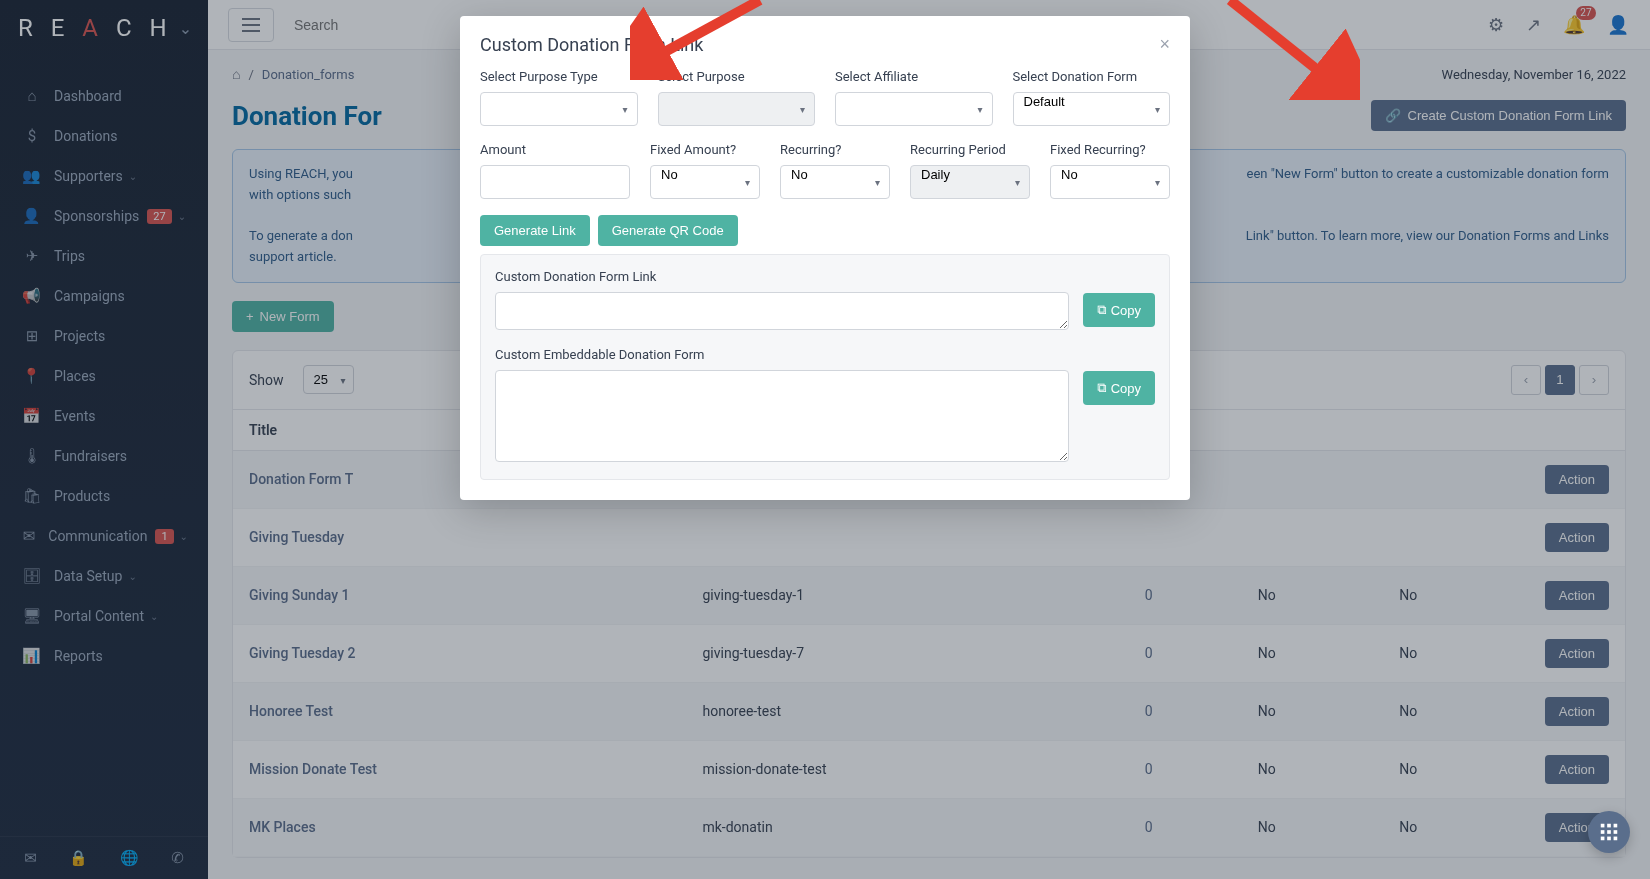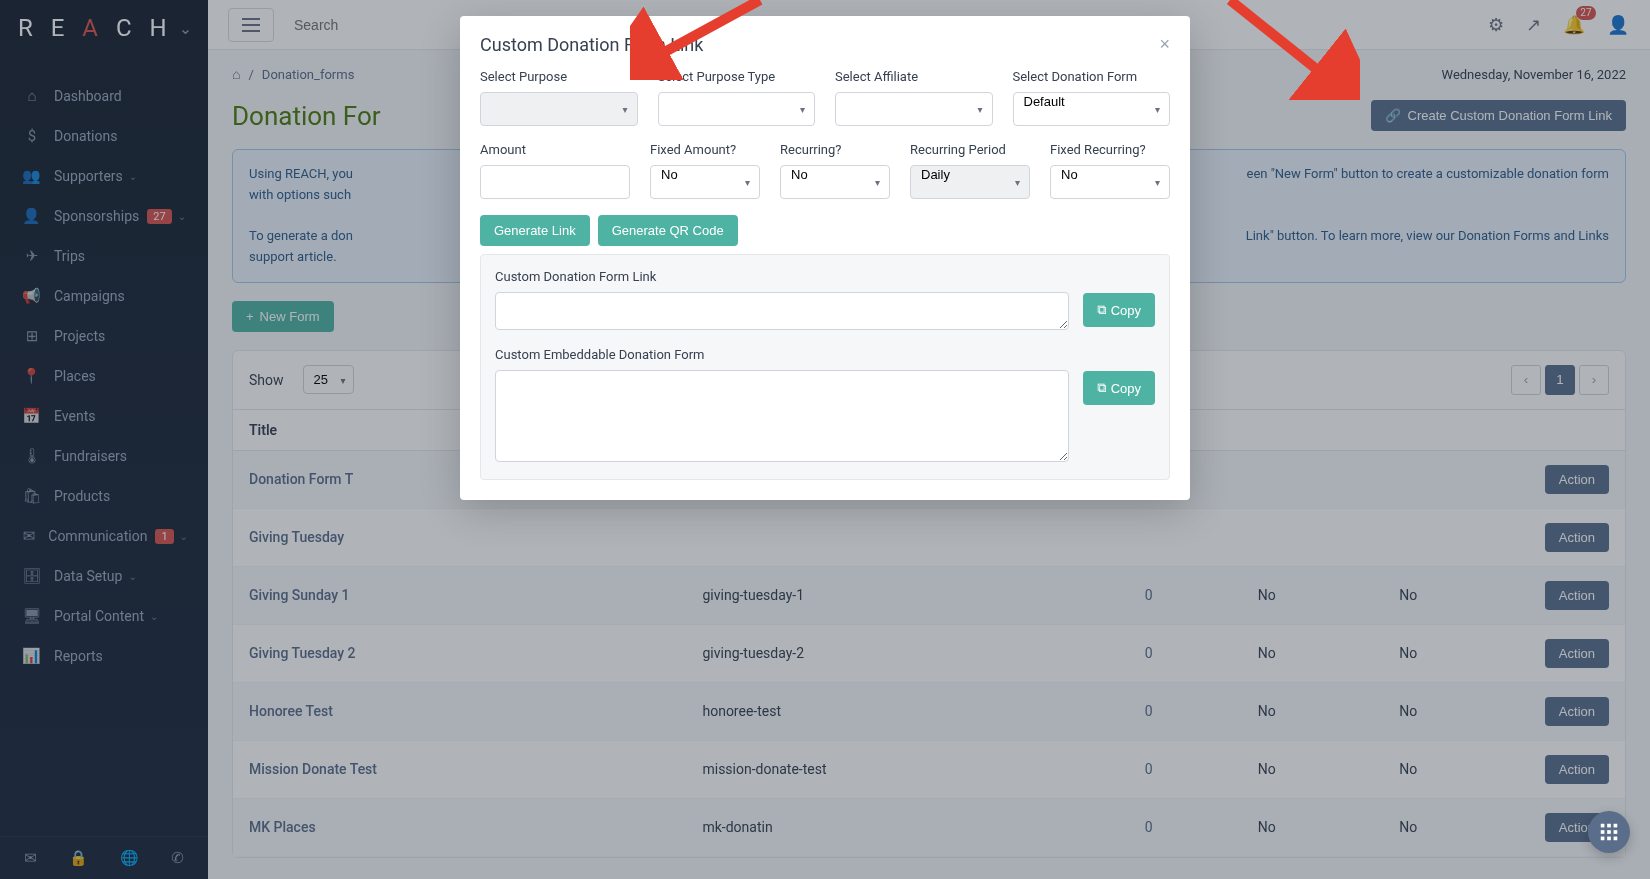--- a/index.html
+++ b/index.html
@@ -25,21 +25,21 @@
 .search-input { border: none; outline: none; font-size: 14px; color: #6b7280; flex: 1; }
 .topbar-icons { display: flex; align-items: center; gap: 22px; margin-left: auto; }
 .topbar-icons .ti { color: #6b7280; font-size: 18px; position: relative; cursor: pointer; }
 .ti .badge { position: absolute; top: -8px; right: -10px; background: #d9534f; color: #fff; font-size: 10px; padding: 0 4px; border-radius: 8px; line-height: 14px; }
 .content { flex: 1; padding: 16px 24px; overflow: hidden; }
 .breadcrumb { display: flex; align-items: center; gap: 8px; color: #6b7280; font-size: 13px; }
 .breadcrumb a { color: #5a6c8a; text-decoration: none; }
 .breadcrumb .home { font-size: 14px; }
 .date { margin-left: auto; font-size: 13px; color: #374151; }
 .page-header { display: flex; align-items: center; margin-top: 18px; }
-.page-title { font-size: 26px; font-weight: 400; color: #4d7c0f; }
+.page-title { font-size: 26px; font-weight: 700; color: #0369a1; }
 .btn { border: none; border-radius: 4px; padding: 8px 14px; font-size: 13px; cursor: pointer; color: #fff; display: inline-flex; align-items: center; gap: 6px; }
 .btn-blue { background: #5a6e8c; }
 .btn-green { background: #4fb3a3; }
 .btn-teal { background: #4fb3a3; }
 .info-box { border: 1px solid #a6c7e8; background: #eaf2fb; border-radius: 6px; padding: 14px 16px; margin-top: 18px; color: #2f5c8a; font-size: 13px; line-height: 1.6; }
 .info-box a { color: #2f5c8a; text-decoration: none; }
 .new-form-btn { margin-top: 18px; }
 .table-wrap { background: #fff; border: 1px solid #e5e7eb; border-radius: 6px; margin-top: 18px; }
 .table-controls { display: flex; align-items: center; padding: 14px 16px; }
 .table-controls label { margin-right: 19px; color: #374151; }
@@ -254,21 +254,21 @@
               <tr class="alt">
                 <td class="link">Giving Sunday 1</td>
     <td>giving-tuesday-1</td>
     <td class="count">0</td>
     <td>No</td>
     <td>No</td>
     <td style="text-align:right"><button class="action-btn">Action</button></td>
               </tr>
               <tr>
                 <td class="link">Giving Tuesday 2</td>
-    <td>giving-tuesday-2</td>
+    <td>giving-tuesday-7</td>
     <td class="count">0</td>
     <td>No</td>
     <td>No</td>
     <td style="text-align:right"><button class="action-btn">Action</button></td>
               </tr>
               <tr class="alt">
                 <td class="link">Honoree Test</td>
     <td>honoree-test</td>
     <td class="count">0</td>
     <td>No</td>
@@ -299,26 +299,26 @@
 
   <div class="modal-backdrop">
     <div class="modal">
       <div class="modal-head">
         <div class="modal-title">Custom Donation Form Link</div>
         <button class="modal-close">×</button>
       </div>
       <div class="modal-body">
         <div class="form-row">
           <div class="form-group">
+            <label>Select Purpose Type</label>
+            <div class="dd"><input class="form-control" readonly="" style=""></div>
+          </div>
+          <div class="form-group">
             <label>Select Purpose</label>
             <div class="dd"><input class="form-control disabled" readonly="" style=""></div>
-          </div>
-          <div class="form-group">
-            <label>Select Purpose Type</label>
-            <div class="dd"><input class="form-control" readonly="" style=""></div>
           </div>
           <div class="form-group">
             <label>Select Affiliate</label>
             <div class="dd"><input class="form-control" readonly="" style=""></div>
           </div>
           <div class="form-group">
             <label>Select Donation Form</label>
             <div class="dd"><input class="form-control" readonly="" value="Default" style=""></div>
           </div>
         </div>

